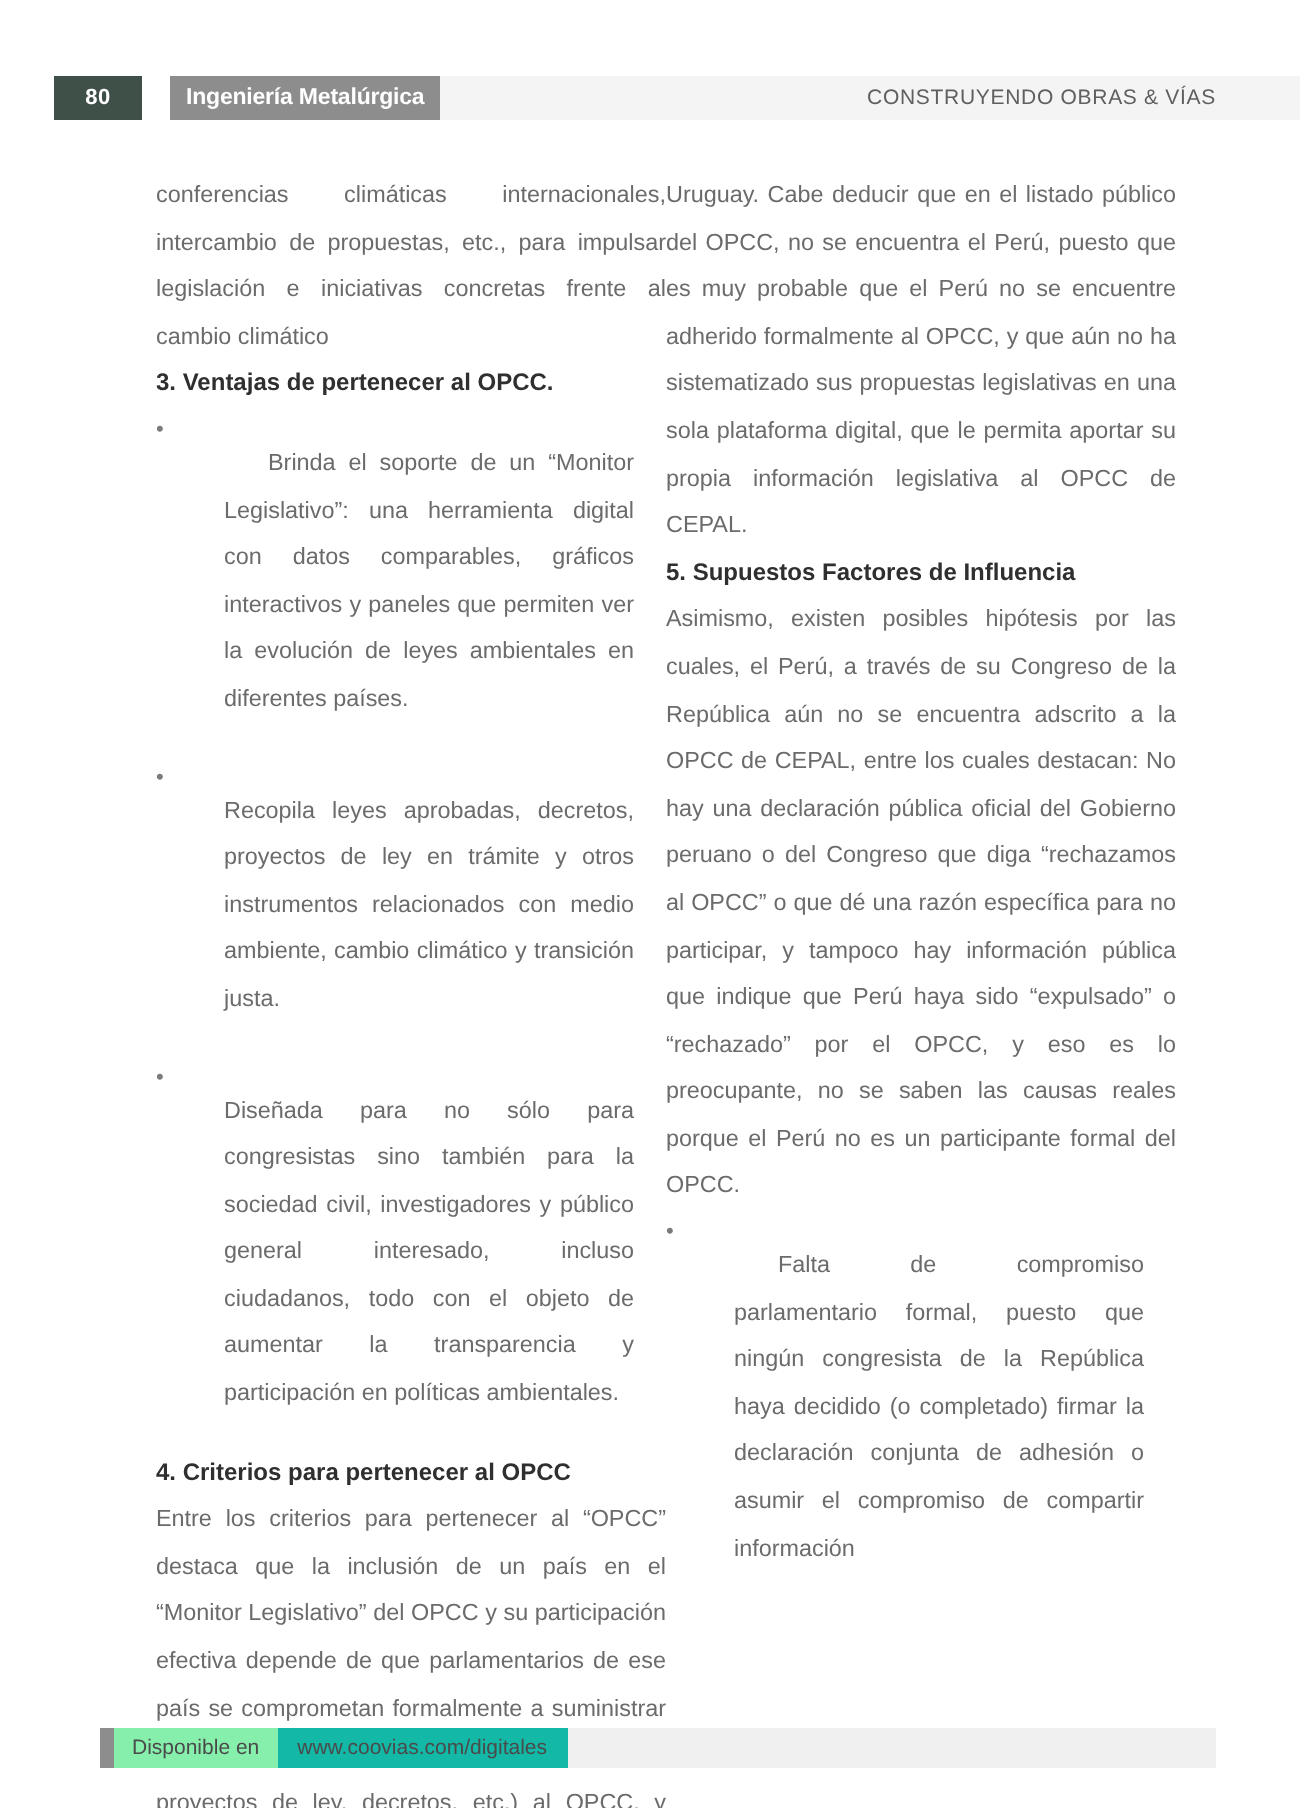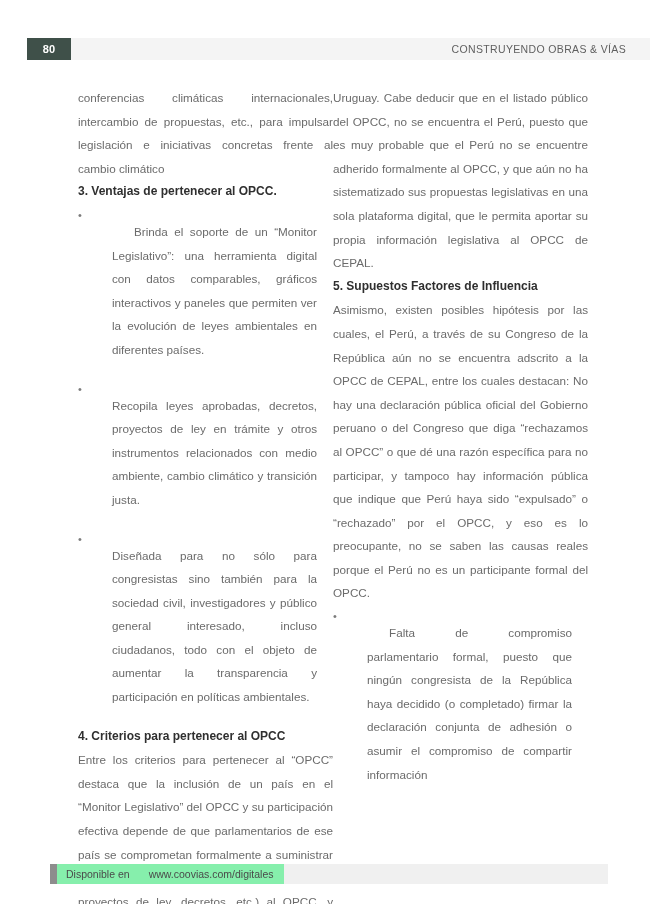--- a/index.html
+++ b/index.html
@@ -55,21 +55,21 @@
     padding: 0 8px 0 8px;
     letter-spacing: -0.1px;
     white-space: nowrap;
   }
   .header-rest {
     flex: 1;
     background: #f4f4f4;
     display: flex;
     align-items: center;
     justify-content: flex-end;
-    padding-right: 24px;
+    padding-right: 42px;
   }
   .header-rest-text {
     font-size: 10.5px;
     color: #5f5f5f;
     letter-spacing: 0.35px;
     white-space: nowrap;
   }
 
   
   .columns {
@@ -150,41 +150,42 @@
   .footer-label {
     background: #86efac;
     color: #4a4a4a;
     font-size: 10.5px;
     display: flex;
     align-items: center;
     padding: 0 9px;
     white-space: nowrap;
   }
   .footer-url {
-    background: #86efac;
+    background: #14b8a6;
     color: #4a4a4a;
     font-size: 10.5px;
     display: flex;
     align-items: center;
     padding: 0 10px;
     white-space: nowrap;
   }
   .footer-rest {
     flex: 1;
     background: #f0f0f0;
     margin-right: 42px;
   }
 </style>
 </head>
 <body>
 
 <div class="page">
 
   <div class="header">
     <div class="header-pagenum">80</div>
+    <div class="header-journal">Ingeniería Metalúrgica</div>
     <div class="header-rest">
       <span class="header-rest-text">CONSTRUYENDO OBRAS &amp; VÍAS</span>
     </div>
   </div>
 
   <div class="columns">
 
     <div class="col">
 
       <p class="body">conferencias climáticas internacionales, intercambio de propuestas, etc., para impulsar legislación e iniciativas concretas frente al cambio climático</p>

